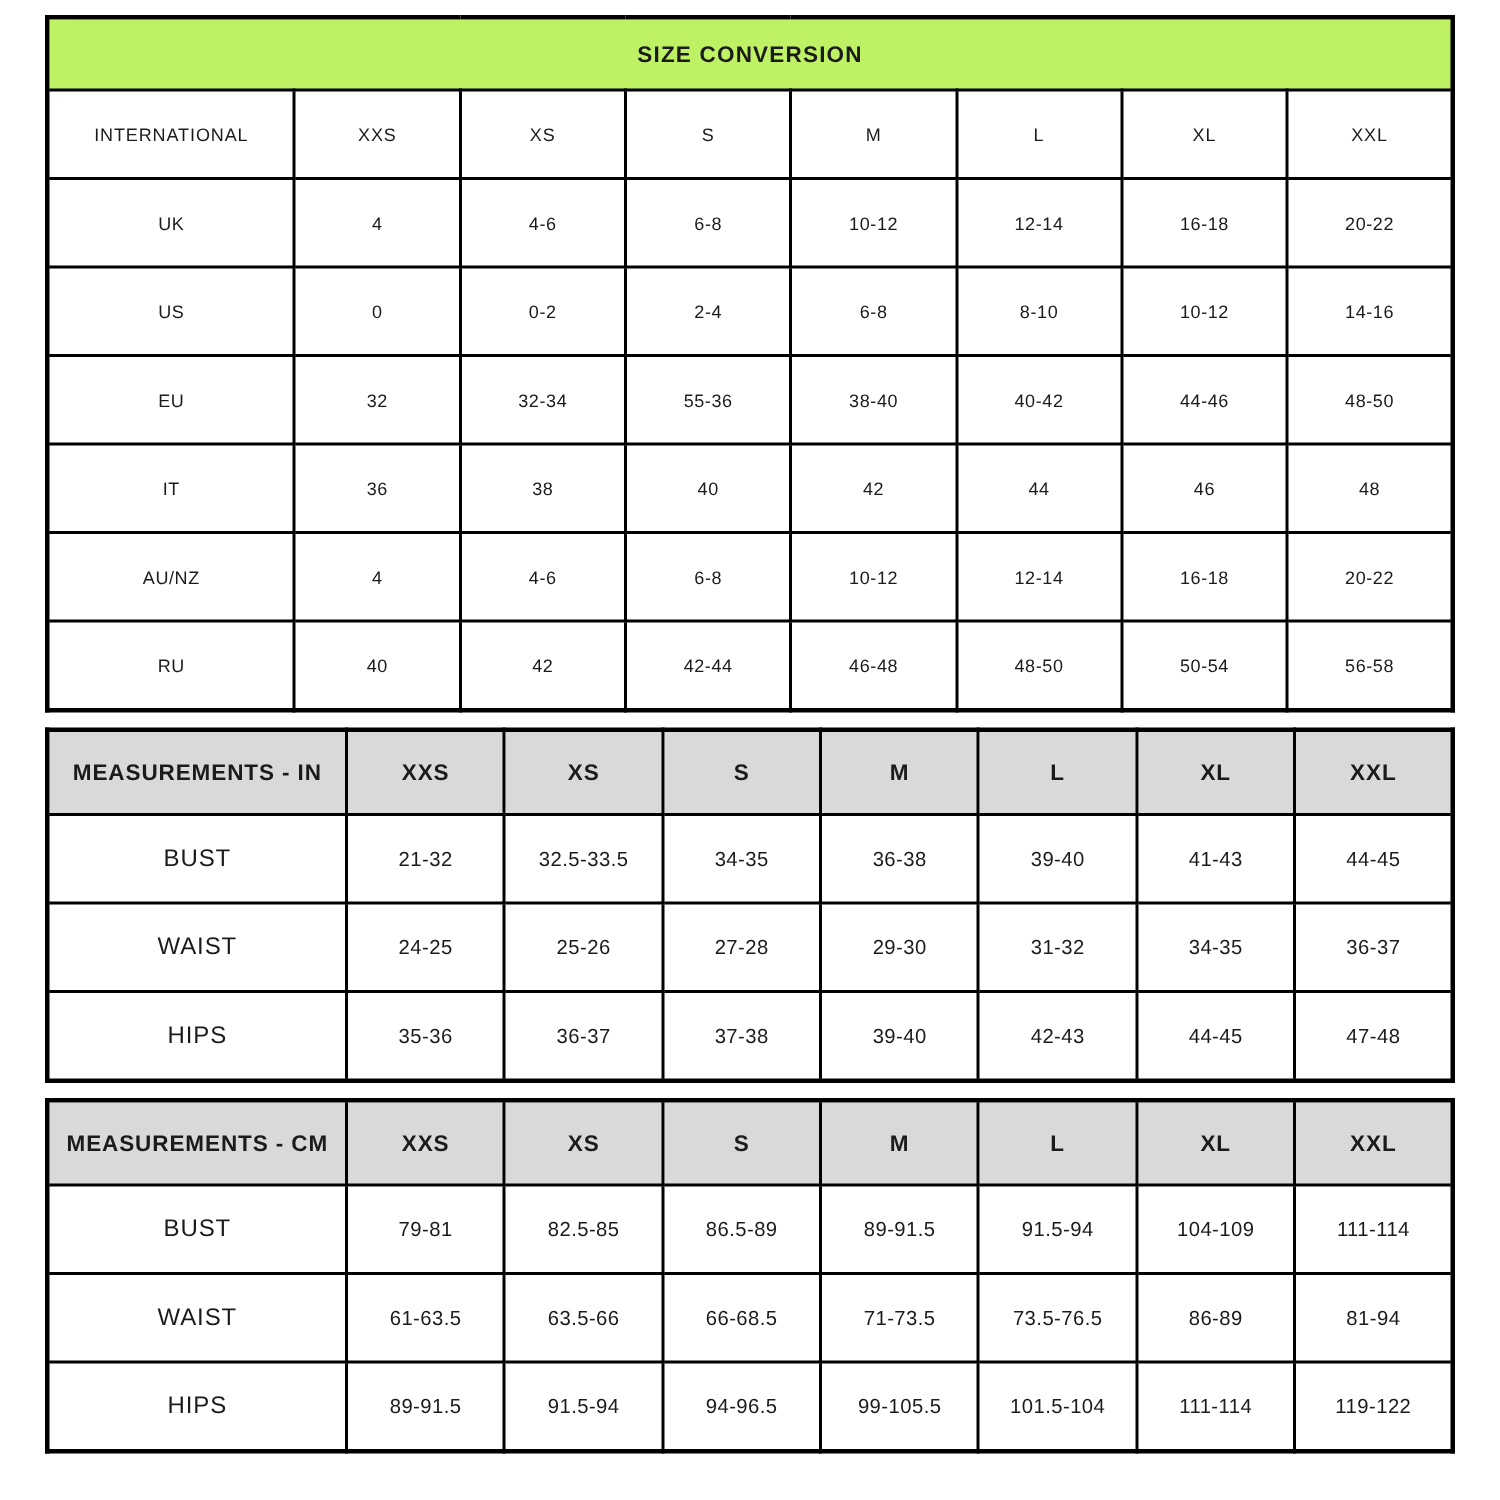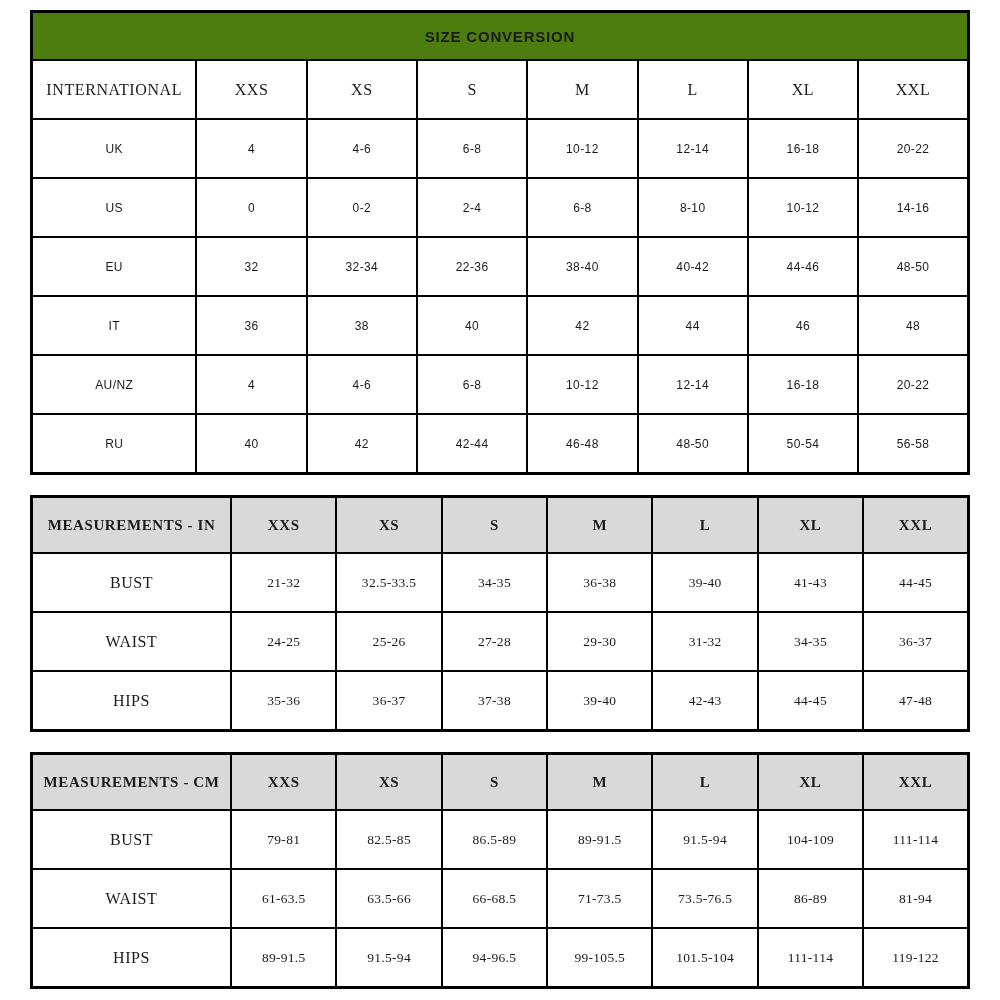--- a/index.html
+++ b/index.html
@@ -33,32 +33,32 @@
   td {
     border: 2px solid #000000;
     text-align: center;
     vertical-align: middle;
     padding: 0 2px;
     overflow: hidden;
     white-space: nowrap;
   }
   
   .t1 .caption-cell {
-    background: #4d7c0f;
+    background: #bef264;
     height: 46px;
     font-size: 15px;
     font-weight: 700;
     letter-spacing: 0.8px;
   }
-  .t1 .col-head td { height: 57px; font-size: 16px; letter-spacing: 0.6px; font-family: Liberation Serif, serif; }
+  .t1 .col-head td { height: 57px; font-size: 12px; letter-spacing: 0.6px; }
   .t1 .data-row td { height: 57px; font-size: 12px; letter-spacing: 0.4px; }
   .t1 col.c0 { width: 17.6%; }
   .t1 col.cn { width: 11.771%; }
   
-  .tm { margin-top: 20px; font-family: Liberation Serif, serif; }
+  .tm { margin-top: 10px; }
   .tm .head-row td {
     background: #d9d9d9;
     height: 54px;
     font-size: 15px;
     font-weight: 700;
     letter-spacing: 0.6px;
   }
   .tm .data-row td { height: 57px; font-size: 13.5px; letter-spacing: 0.3px; }
   .tm .data-row td.row-label { font-size: 16px; letter-spacing: 0.6px; text-align: center; }
   .tm col.c0 { width: 21.3%; }
@@ -112,21 +112,21 @@
         <td>2-4</td>
         <td>6-8</td>
         <td>8-10</td>
         <td>10-12</td>
         <td>14-16</td>
       </tr>
       <tr class="data-row">
         <td class="row-label">EU</td>
         <td>32</td>
         <td>32-34</td>
-        <td>22-36</td>
+        <td>55-36</td>
         <td>38-40</td>
         <td>40-42</td>
         <td>44-46</td>
         <td>48-50</td>
       </tr>
       <tr class="data-row">
         <td class="row-label">IT</td>
         <td>36</td>
         <td>38</td>
         <td>40</td>

